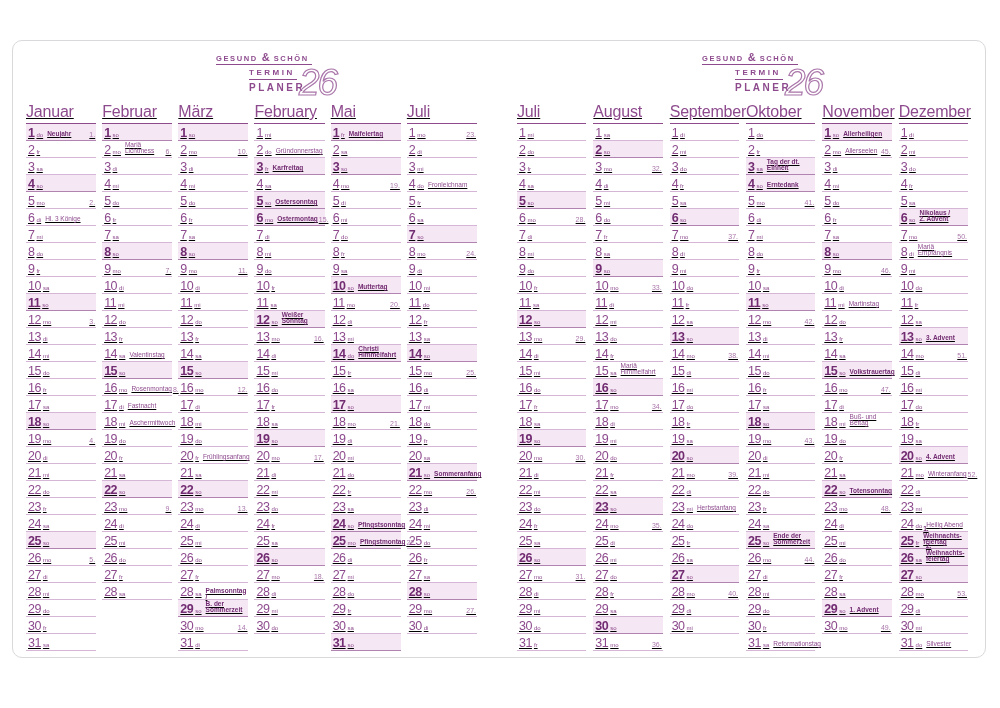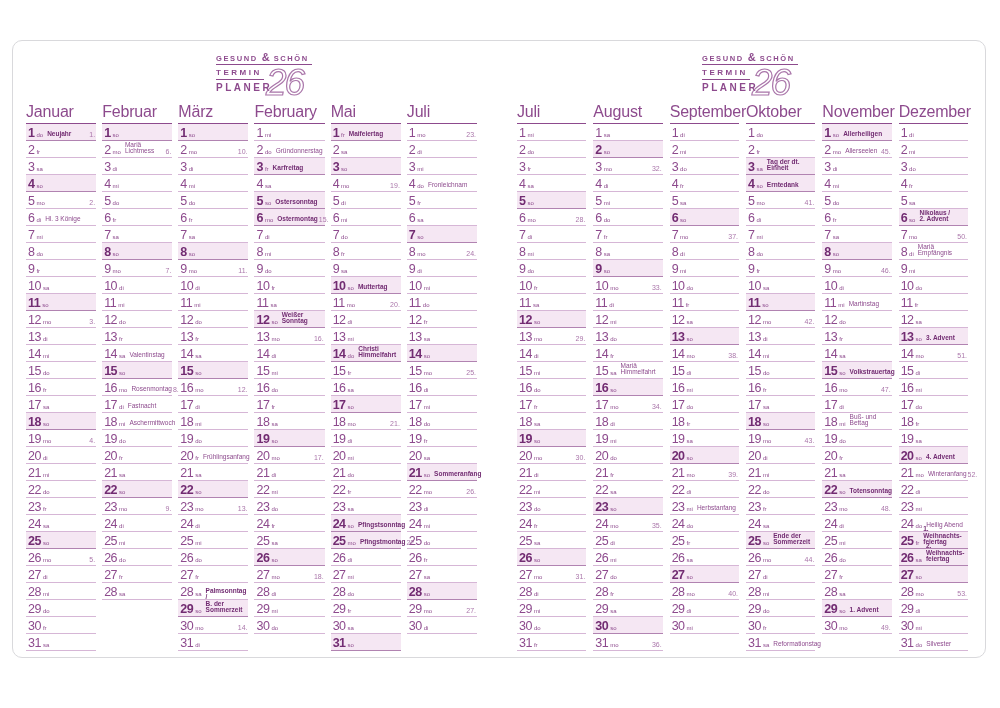--- a/index.html
+++ b/index.html
@@ -17,41 +17,41 @@
 
   
   .logo { position:absolute; top:10px; left:203px; width:96px; color:var(--purple); }
   .logo-top {
     display:flex; align-items:baseline; gap:4px;
     border-bottom:1.5px solid var(--purple);
     padding-bottom:1px; font-size:7.5px; font-weight:bold; letter-spacing:1.6px;
     white-space:nowrap;
   }
   .logo-top .amp { font-size:11px; font-weight:800; letter-spacing:0; }
-  .logo-bottom { display:flex; align-items:flex-start; }
+  .logo-bottom { display:flex; align-items:flex-start;margin-left:33px; }
   .logo-words { width:48px; }
   .logo-termin {
     font-size:8px; font-weight:bold; letter-spacing:2.5px;
     border-bottom:1.5px solid var(--purple); padding:2.5px 0 2px 0;
   }
   .logo-planer { font-size:10px; font-weight:bold; letter-spacing:2.5px; padding-top:2.5px; }
   .logo-year {
     font-size:37px; line-height:0.92; font-style:italic; font-weight:300;
     color:transparent; -webkit-text-stroke:1.2px #a express566ba5;
     -webkit-text-stroke:1.2px #a express;
     -webkit-text-stroke:1.2px #a express;
     margin-left:2px; margin-top:1px; letter-spacing:-2px;
   }
   .logo-year { -webkit-text-stroke:1.2px #a express; }
   .logo-year { -webkit-text-stroke:1.2px var(--purple-light); }
 
   
   .months {
     position:absolute; top:62px;
-    display:grid; grid-template-columns:repeat(6,1fr); column-gap:6px;
+    display:grid; grid-template-columns:repeat(6,1fr); column-gap:6px;text-decoration:underline;
   }
   .page-left  .months { left:13px; right:22px; }
   .page-right .months { left:18px; right:17px;gap:7px; }
 
   .month { min-width:0; }
   .month-name {
     font-size:16px; color:var(--purple); letter-spacing:-0.2px;
     padding-bottom:2px; border-bottom:1.5px solid var(--purple);
     line-height:18px;
   }

